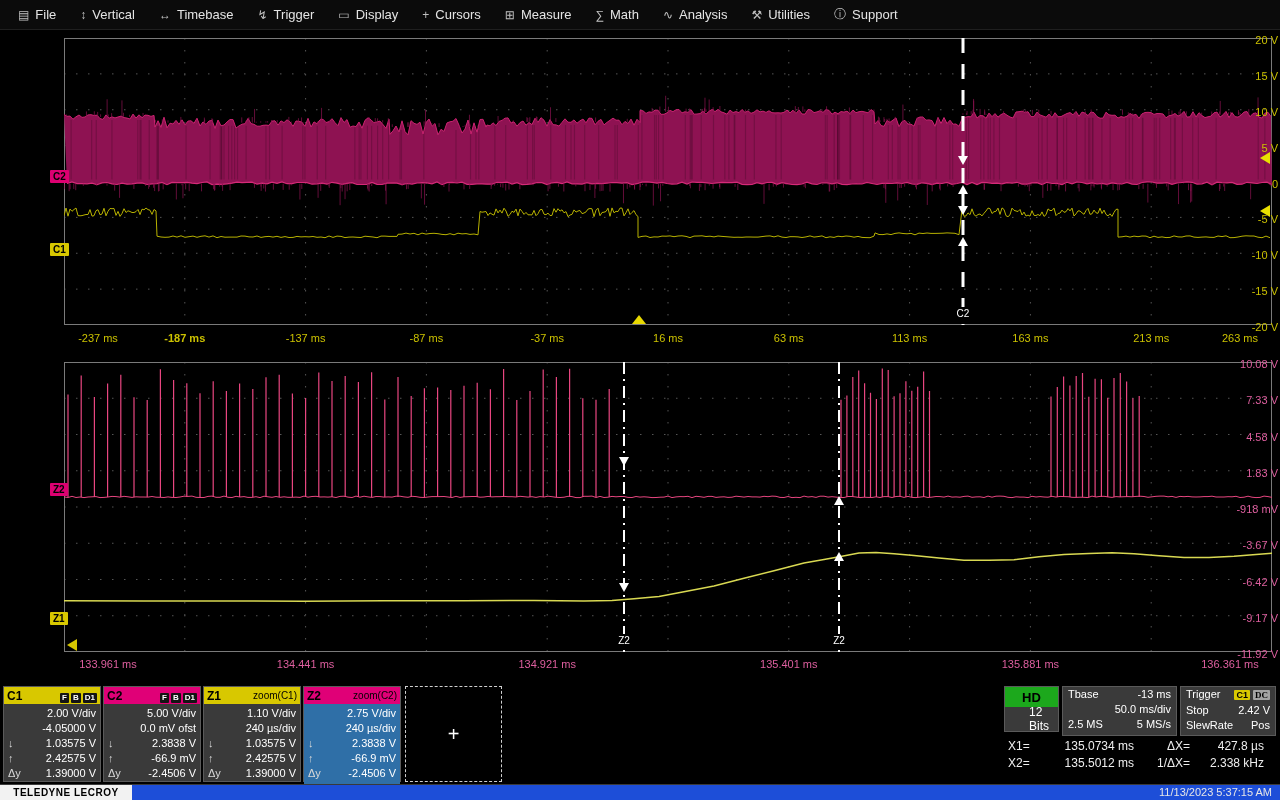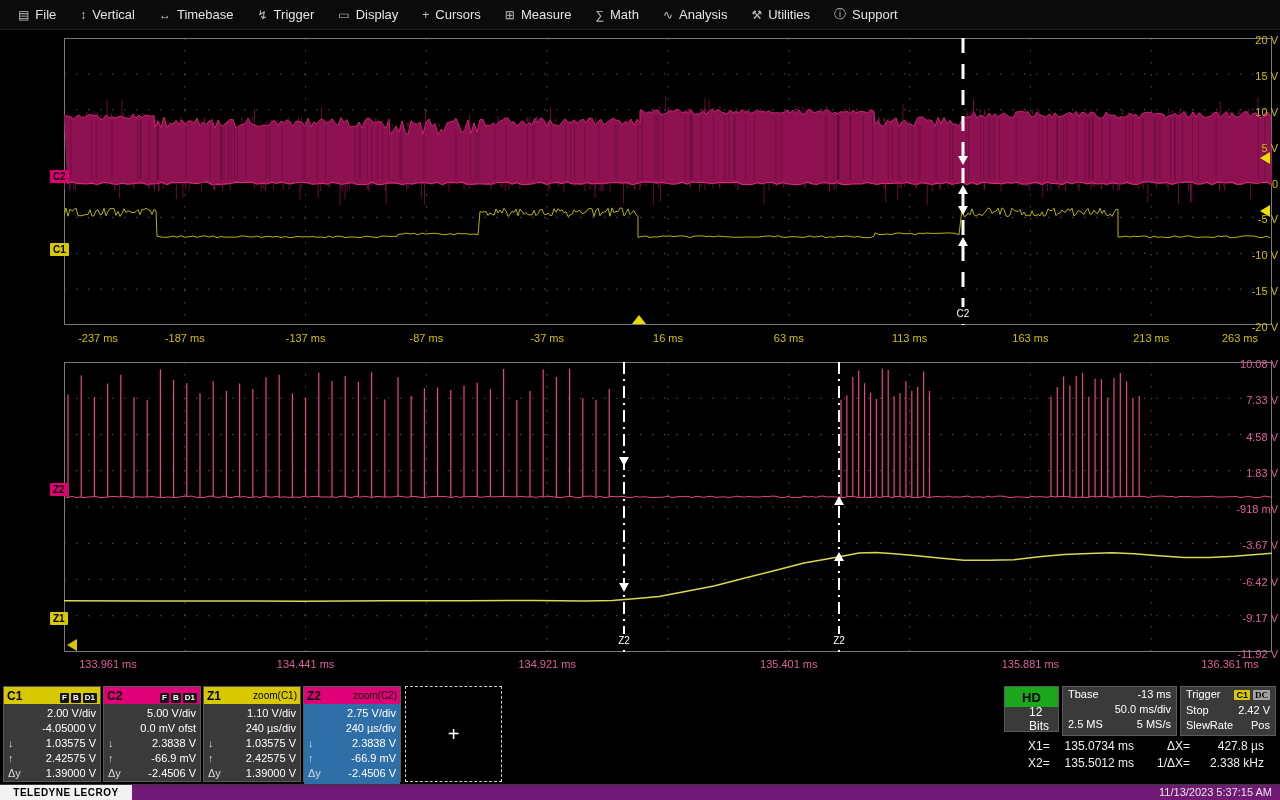--- a/index.html
+++ b/index.html
@@ -35,25 +35,25 @@
             color:#fff;font-size:11px;}
   .irow{display:flex;justify-content:space-between;line-height:15px;padding:0 5px;}
   .hd-head{height:20px;background:#1ca81c;color:#000;font-weight:bold;font-size:13px;
            display:flex;align-items:center;justify-content:center;}
   .hd-body{height:24px;display:flex;align-items:center;justify-content:center;font-size:12px;margin-left:24px;}
   .tc{font-size:9px;font-weight:bold;padding:0 2px;margin-left:3px;border-radius:1px;}
   .tc-c1{background:#d8c800;color:#000;}
   .tc-dc{background:#a3a3a3;color:#000;font-family:Liberation Serif, serif;}
   .xreadout{position:absolute;left:1008px;top:739px;display:grid;
             grid-template-columns:36px 90px 56px 74px;row-gap:3px;font-size:12px;color:#eee;}
-  .xreadout span{white-space:nowrap;margin-left:20px;}
+  .xreadout span{white-space:nowrap;}
   .xr-l{text-align:left;}
   .xr-r{text-align:right;}
   
-  .statusbar{position:absolute;left:0;top:784px;width:1280px;height:16px;background:#701a75;
+  .statusbar{position:absolute;left:0;top:784px;width:1280px;height:16px;background:#1d4ed8;
              border-top:1px solid #3a3a3a;}
   .logo{position:absolute;left:0;top:0;width:132px;height:16px;background:#f2f2f2;color:#000;
         font-size:10px;font-weight:bold;text-align:center;line-height:16px;letter-spacing:0.5px;}
   .datetime{position:absolute;right:8px;top:1px;color:#e6e6e6;font-size:11px;}
 </style>
 </head>
 <body>
 
 <div class="menubar" id="menubar">
     <div class="menu-item">
@@ -755,21 +755,21 @@
     <span class="axis-label ylab" style="top: 358px; color: rgb(222, 95, 159);">10.08 V</span>
     <span class="axis-label ylab" style="top: 394.25px; color: rgb(222, 95, 159);">7.33 V</span>
     <span class="axis-label ylab" style="top: 430.5px; color: rgb(222, 95, 159);">4.58 V</span>
     <span class="axis-label ylab" style="top: 466.75px; color: rgb(222, 95, 159);">1.83 V</span>
     <span class="axis-label ylab" style="top: 503px; color: rgb(222, 95, 159);">-918 mV</span>
     <span class="axis-label ylab" style="top: 539.25px; color: rgb(222, 95, 159);">-3.67 V</span>
     <span class="axis-label ylab" style="top: 575.5px; color: rgb(222, 95, 159);">-6.42 V</span>
     <span class="axis-label ylab" style="top: 611.75px; color: rgb(222, 95, 159);">-9.17 V</span>
     <span class="axis-label ylab" style="top: 648px; color: rgb(222, 95, 159);">-11.92 V</span>
     <span class="axis-label" style="left: 53px; width: 90px; text-align: center; top: 332px; color: rgb(203, 193, 0);">-237 ms</span>
-    <span class="axis-label" style="left: 139.8px; width: 90px; text-align: center; top: 332px; color: rgb(203, 193, 0);">-187 ms</span>
+    <span class="axis-label" style="left: 139.8px; width: 90px; text-align: center; top: 332px; color: rgb(203, 193, 0); font-weight: bold;">-187 ms</span>
     <span class="axis-label" style="left: 260.6px; width: 90px; text-align: center; top: 332px; color: rgb(203, 193, 0);">-137 ms</span>
     <span class="axis-label" style="left: 381.4px; width: 90px; text-align: center; top: 332px; color: rgb(203, 193, 0);">-87 ms</span>
     <span class="axis-label" style="left: 502.2px; width: 90px; text-align: center; top: 332px; color: rgb(203, 193, 0);">-37 ms</span>
     <span class="axis-label" style="left: 623px; width: 90px; text-align: center; top: 332px; color: rgb(203, 193, 0);">16 ms</span>
     <span class="axis-label" style="left: 743.8px; width: 90px; text-align: center; top: 332px; color: rgb(203, 193, 0);">63 ms</span>
     <span class="axis-label" style="left: 864.6px; width: 90px; text-align: center; top: 332px; color: rgb(203, 193, 0);">113 ms</span>
     <span class="axis-label" style="left: 985.4px; width: 90px; text-align: center; top: 332px; color: rgb(203, 193, 0);">163 ms</span>
     <span class="axis-label" style="left: 1106.2px; width: 90px; text-align: center; top: 332px; color: rgb(203, 193, 0);">213 ms</span>
     <span class="axis-label" style="left: 1195px; width: 90px; text-align: center; top: 332px; color: rgb(203, 193, 0);">263 ms</span>
     <span class="axis-label" style="left: 63px; width: 90px; text-align: center; top: 658px; color: rgb(222, 95, 159);">133.961 ms</span>

